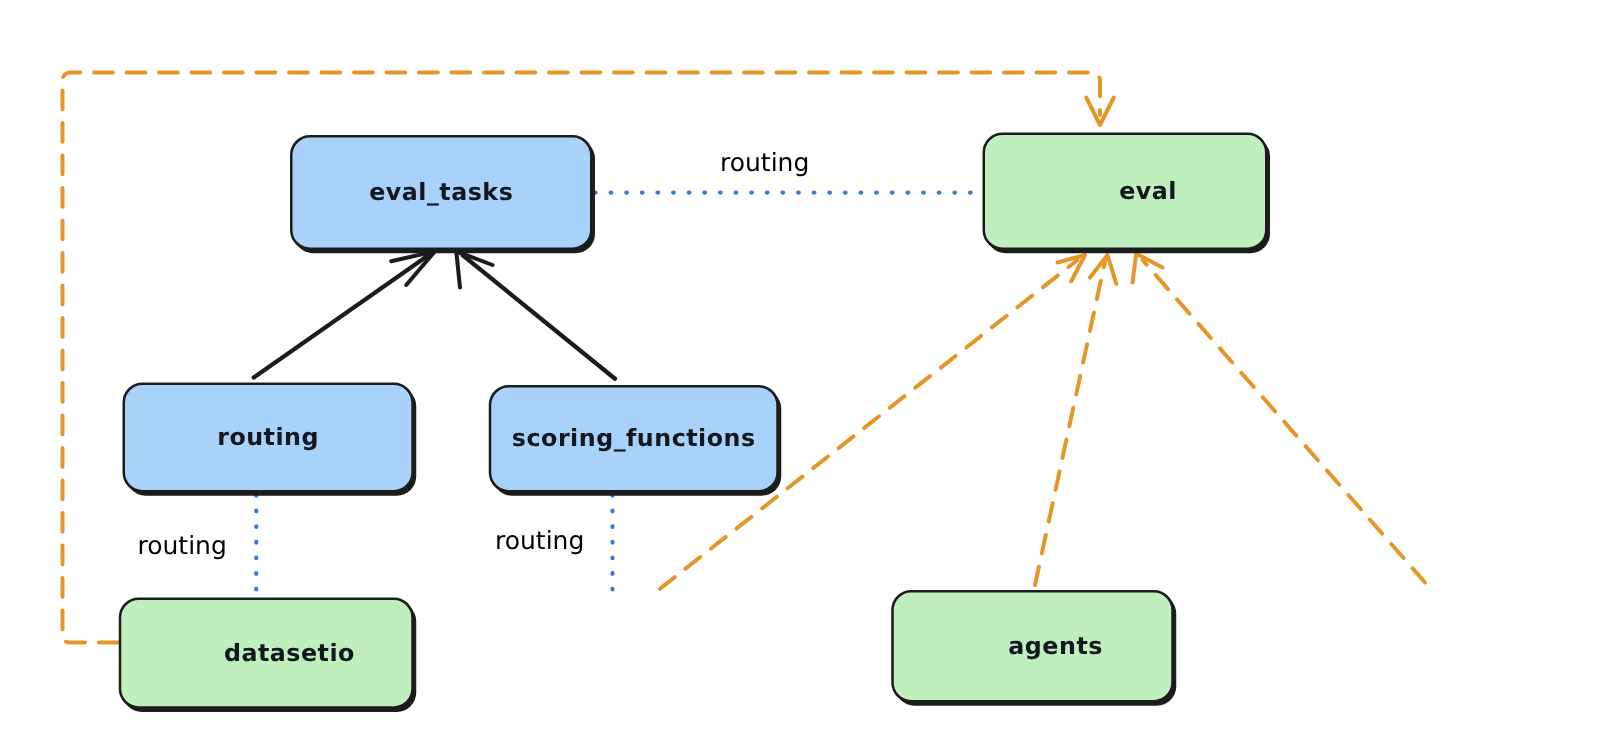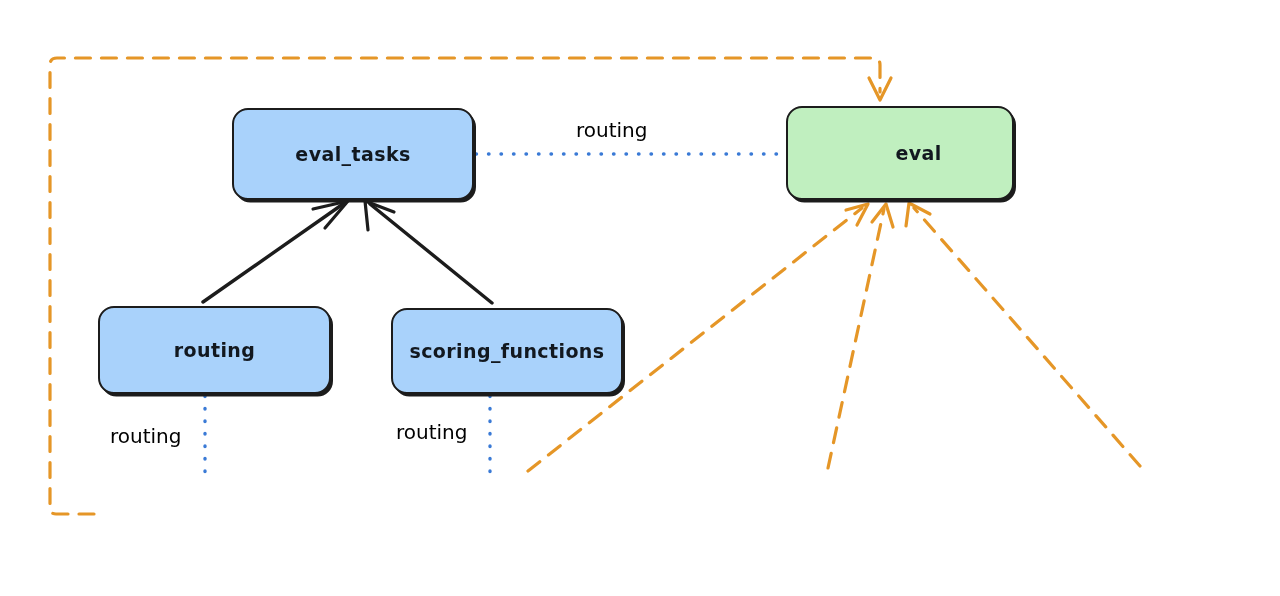--- a/index.html
+++ b/index.html
@@ -100,22 +100,28 @@
   </div>
 
   <div class="node api" style="left:98px; top:306px; width:233px; height:88px;">
     <span class="node-label">routing</span>
   </div>
 
   <div class="node api" style="left:379px; top:308px; width:232px; height:86px;margin-left:12px;">
     <span class="node-label">scoring_functions</span>
   </div>
 
+  <div class="node provider" style="left:95px; top:478px; width:236px; height:89px;">
+    <span class="node-label">datasetio</span>
+  </div>
 
 
+  <div class="node provider" style="left:713px; top:472px; width:226px; height:90px;">
+    <span class="node-label">agents</span>
+  </div>
 
 
   <div class="edge-label" style="left:576px; top:118px;">routing</div>
 
   <div class="edge-label" style="left:110px; top:424px;">routing</div>
 
   <div class="edge-label" style="left:396px; top:420px;">routing</div>
 
 </div>
 

